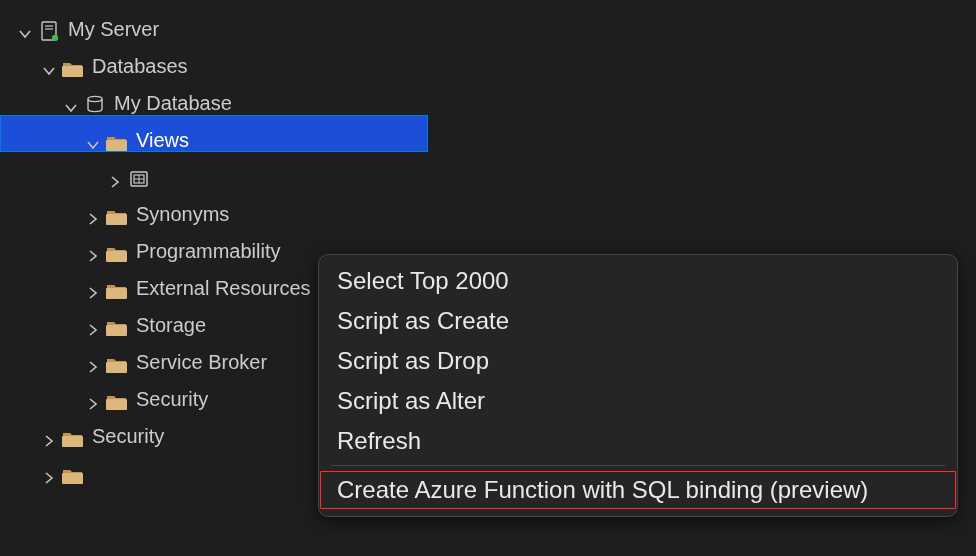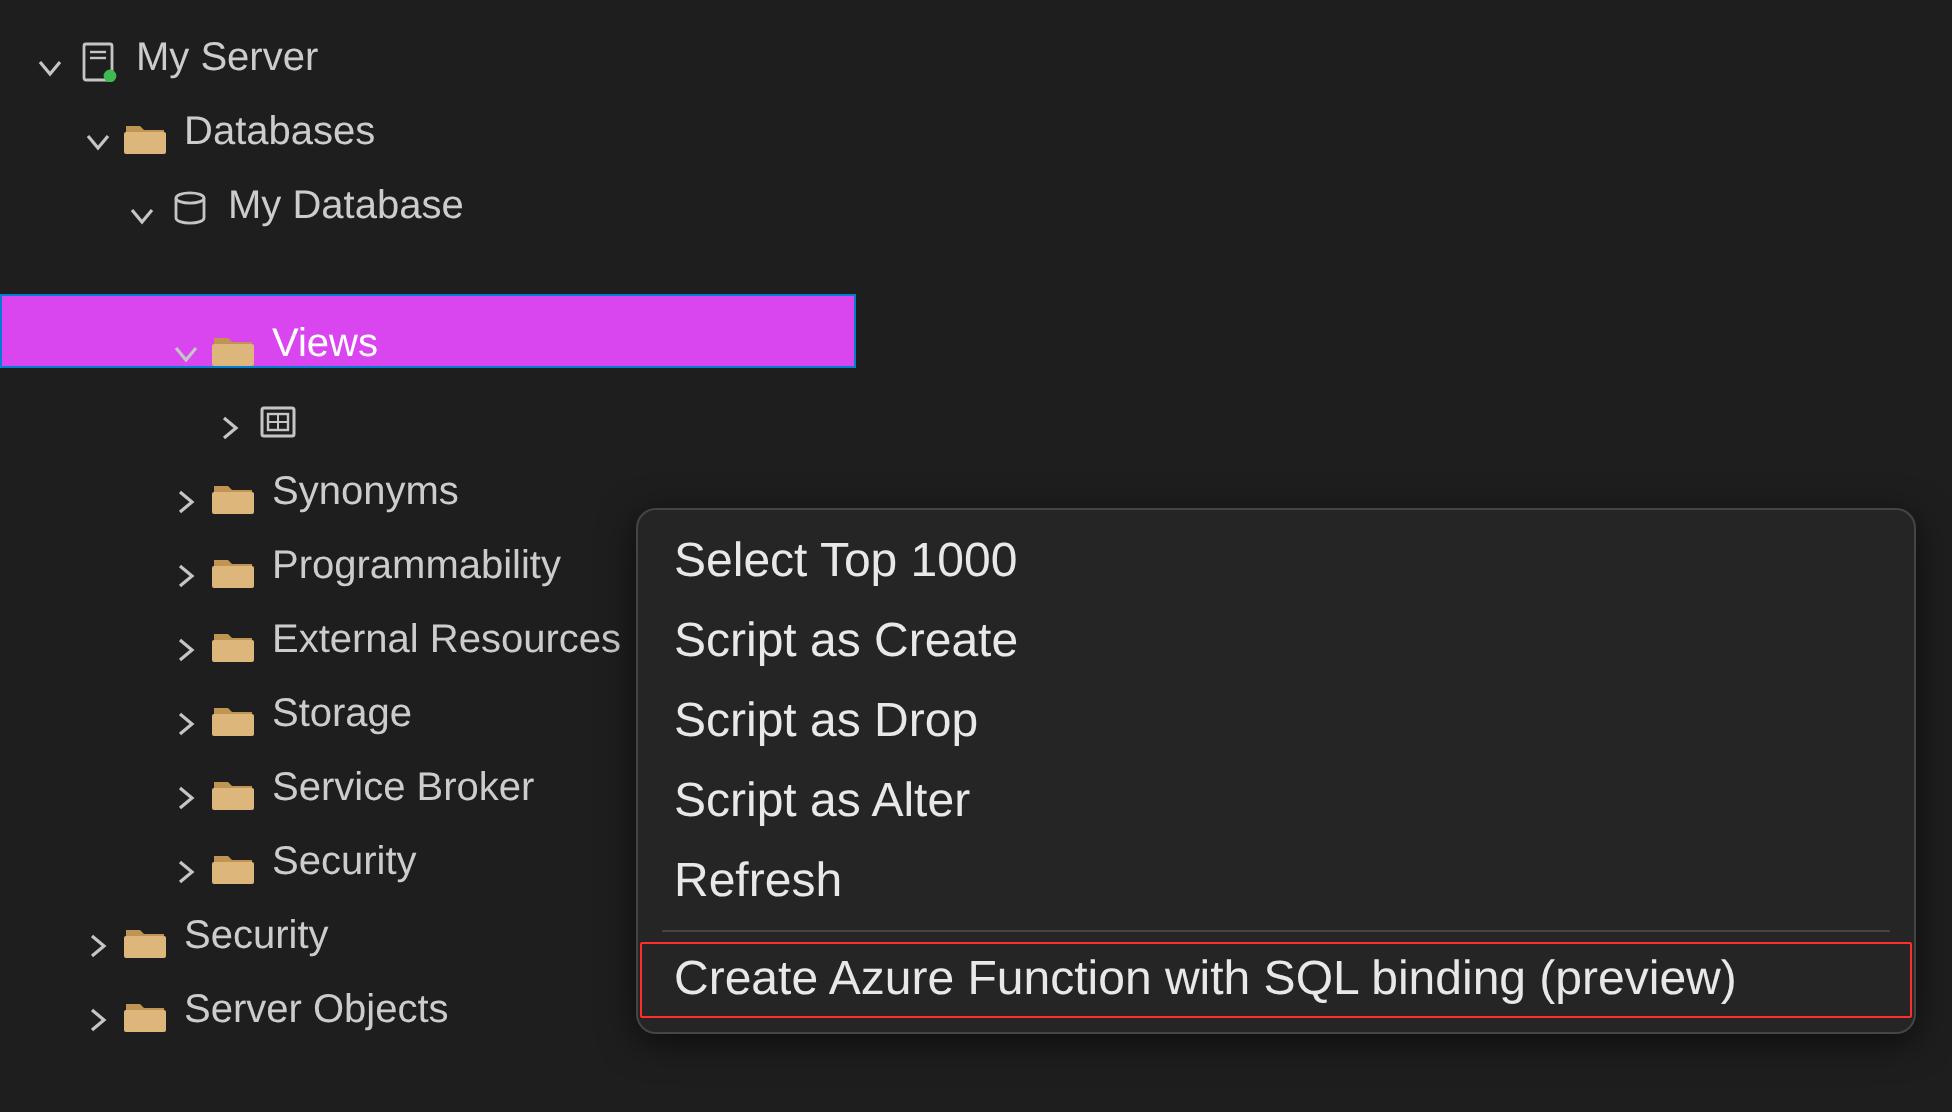--- a/index.html
+++ b/index.html
@@ -18,25 +18,24 @@
     padding-top: 4px;
   }
   .row {
     display: flex;
     align-items: flex-end;
     height: 37px;
     white-space: nowrap;
     cursor: pointer;
   }
   .row.selected {
-    background: #d946ef;
+    background: #1d4ed8;
     outline: 1px solid #007fd4;
     outline-offset: -1px;
     color: #ffffff;
-    margin-top: 32px;
   }
   .indent { display:inline-block; }
   .chevron {
     width: 22px;
     display: inline-flex;
     justify-content: center;
     align-items: center;
     color: #c5c5c5;
     font-size: 18px;
   }
@@ -304,26 +303,25 @@
     <span class="chevron">
         <svg viewBox="0 0 14 14">
           <use href="#chev-right"></use>
         </svg>
       </span>
     <span class="icon">
         <svg class="folder-svg" viewBox="0 0 22 18">
           <use href="#folder"></use>
         </svg>
       </span>
-    <span class="label">Server Objects</span>
   </div>
 
 </div>
 
 <div class="context-menu">
-  <div class="menu-item">Select Top 1000</div>
+  <div class="menu-item">Select Top 2000</div>
   <div class="menu-item">Script as Create</div>
   <div class="menu-item">Script as Drop</div>
   <div class="menu-item">Script as Alter</div>
   <div class="menu-item">Refresh</div>
   <div class="menu-sep"></div>
   <div class="menu-item highlighted">Create Azure Function with SQL binding (preview)</div>
 </div>
 
 </body></html>

